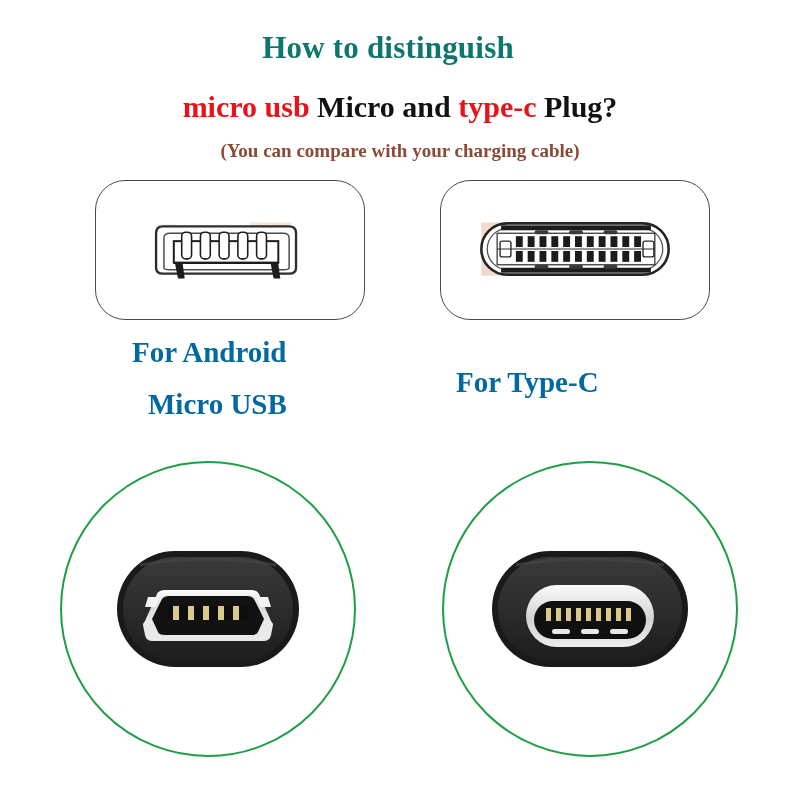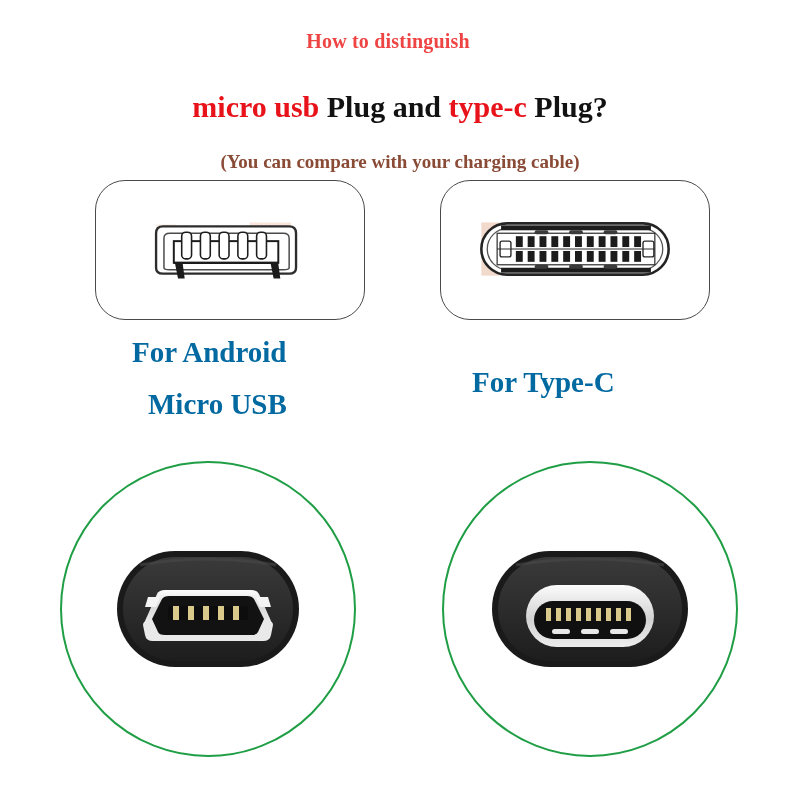--- a/index.html
+++ b/index.html
@@ -22,23 +22,23 @@
     background: #ffffff;
   }
 
   
   .title-line1 {
     position: absolute;
     left: 0;
     top: 30px;
     width: 776px;
     text-align: center;
-    font-size: 20px;
+    font-size: 31px;
     font-weight: bold;
-    color: #ef4444;
+    color: #0f766e;
     letter-spacing: 0.2px;
     line-height: 1.15;
   }
   .title-line2 {
     position: absolute;
     left: 0;
     top: 90px;
     width: 800px;
     text-align: center;
     font-size: 30px;
@@ -46,21 +46,21 @@
     color: #121212;
     line-height: 1.15;
     white-space: nowrap;
   }
   .title-line2 .hl {
     color: #e8131a;
   }
   .subtitle {
     position: absolute;
     left: 0;
-    top: 151px;
+    top: 140px;
     width: 800px;
     text-align: center;
     font-size: 19px;
     font-weight: bold;
     color: #8a4b36;
     line-height: 1.2;
   }
 
   
   .panel {
@@ -89,21 +89,21 @@
     position: absolute;
     font-family: "Liberation Serif", "DejaVu Serif", serif;
     font-weight: bold;
     color: #0369a1;
     font-size: 29px;
     white-space: nowrap;
     line-height: 1;
   }
   .cap-android { left: 132px;  top: 338px; }
   .cap-micro   { left: 148px;  top: 390px; }
-  .cap-typec   { left: 472px;  top: 368px; }
+  .cap-typec   { left: 456px;  top: 368px; }
 
   
   .circle-wrap {
     position: absolute;
     width: 296px;
     height: 296px;
     top: 461px;
   }
   .circle-left  { left: 60px; }
   .circle-right { left: 442px; }
@@ -127,21 +127,21 @@
   }
 </style>
 </head>
 <body>
 
 <div id="page">
 
   <div class="title-line1">How to distinguish</div>
 
   <div class="title-line2">
-    <span class="hl">micro usb</span><span> Plug and </span><span class="hl">type-c</span><span> Plug?</span>
+    <span class="hl">micro usb</span><span> Micro and </span><span class="hl">type-c</span><span> Plug?</span>
   </div>
 
   <div class="subtitle">(You can compare with your charging cable)</div>
 
   <div class="panel panel-left">
     <svg class="art" viewBox="0 0 270 140">
       <g fill="none" stroke="#3a3a3a">
 
         <rect x="155" y="42" width="42" height="48" fill="#f2d2c0" opacity="0.55" stroke="none"></rect>
         <rect x="60" y="44" width="20" height="46" fill="#f6e2d6" opacity="0.5" stroke="none"></rect>

